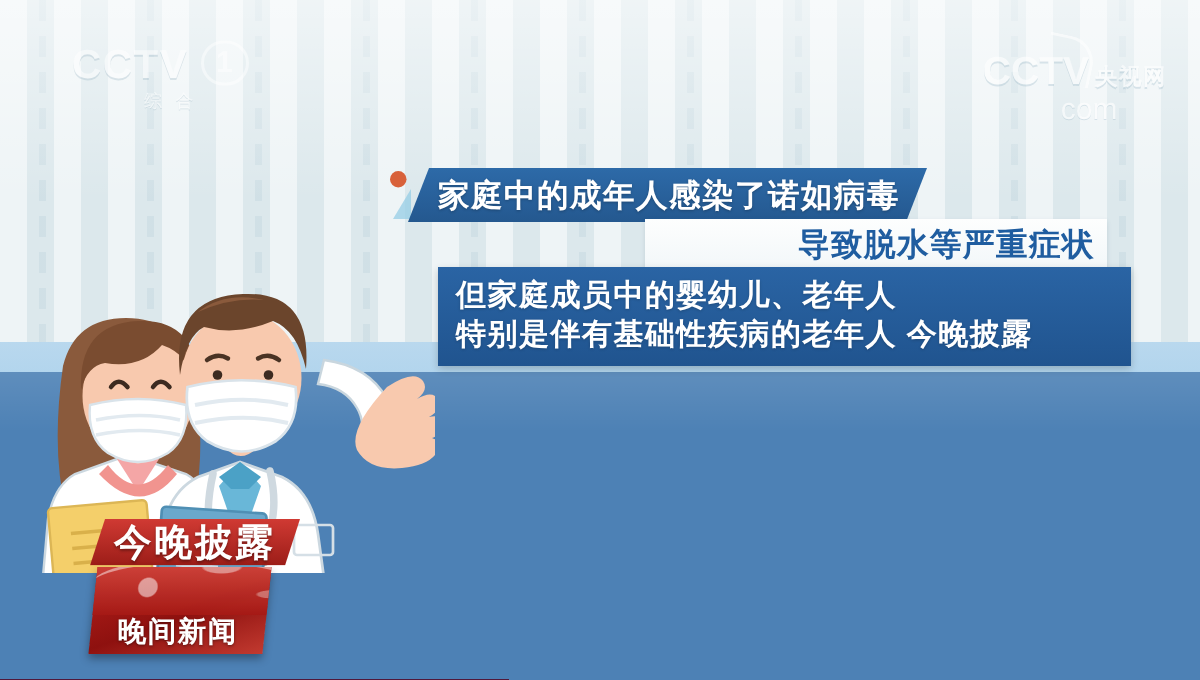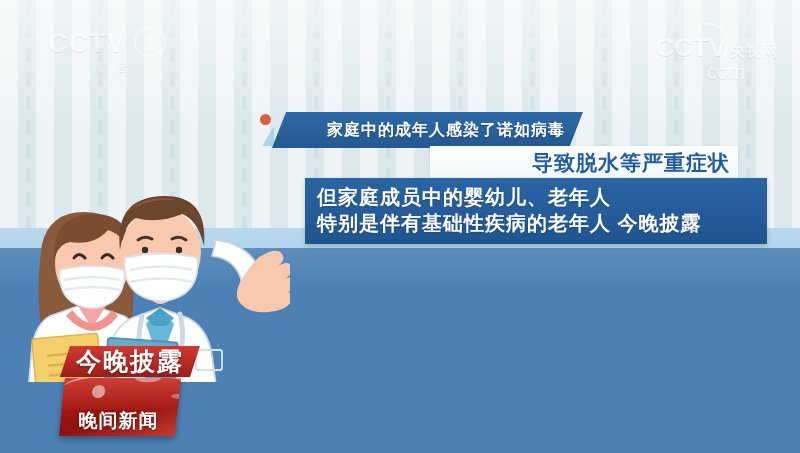--- a/index.html
+++ b/index.html
@@ -93,22 +93,22 @@
 
   
   .band1{
     position:absolute;left:272px;top:112px;height:36px;
     background:linear-gradient(180deg,#2d6aa8 0%,#24588f 100%);
     display:flex;align-items:center;padding:0 18px 0 20px;
     clip-path:polygon(14px 0, 100% 0, calc(100% - 14px) 100%, 0 100%);
     box-shadow:0 2px 4px rgba(0,0,0,.18);
   }
   .band1 span{
-    color:#ffffff;font-size:16px;font-weight:bold;letter-spacing:1px;
-    text-shadow:0 1px 2px rgba(0,0,0,.25);white-space:nowrap;margin-left:35px;
+    color:#ffffff;font-size:21px;font-weight:bold;letter-spacing:1px;
+    text-shadow:0 1px 2px rgba(0,0,0,.25);white-space:nowrap;
   }
   .deco-dot{
     position:absolute;left:260px;top:114px;width:11px;height:11px;border-radius:50%;
     background:#d8613a;
   }
   .deco-tri{
     position:absolute;left:262px;top:126px;width:0;height:0;
     border-left:12px solid transparent;border-bottom:20px solid rgba(150,205,230,.75);
   }
 
@@ -116,21 +116,21 @@
     position:absolute;left:430px;top:146px;width:300px;height:34px;
     background:linear-gradient(180deg,#fdfefe 0%,#f2f7f9 100%);
     display:flex;align-items:center;justify-content:flex-end;padding-right:8px;
     box-shadow:0 1px 3px rgba(60,90,110,.15);
   }
   .panel2 span{
     color:#1f5da0;font-size:21px;font-weight:bold;letter-spacing:1px;white-space:nowrap;
   }
 
   .box3{
-    position:absolute;left:305px;top:178px;width:440px;
+    position:absolute;left:292px;top:178px;width:440px;
     background:linear-gradient(180deg,#2a64a4 0%,#20548f 100%);
     padding:6px 10px 8px 12px;
     box-shadow:0 2px 5px rgba(0,0,0,.2);
   }
   .box3 div{
     color:#ffffff;font-size:20px;font-weight:bold;letter-spacing:1px;
     line-height:26px;white-space:nowrap;
     text-shadow:0 1px 2px rgba(0,0,0,.2);
   }
 

